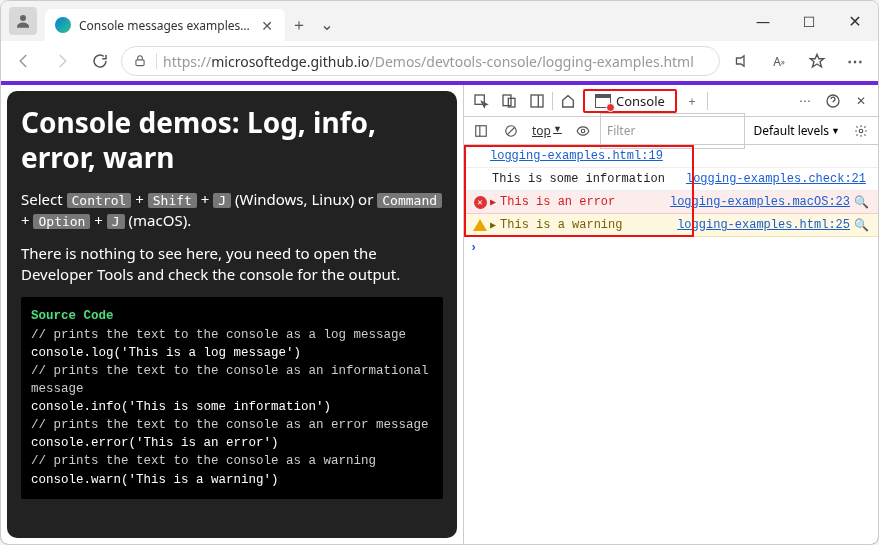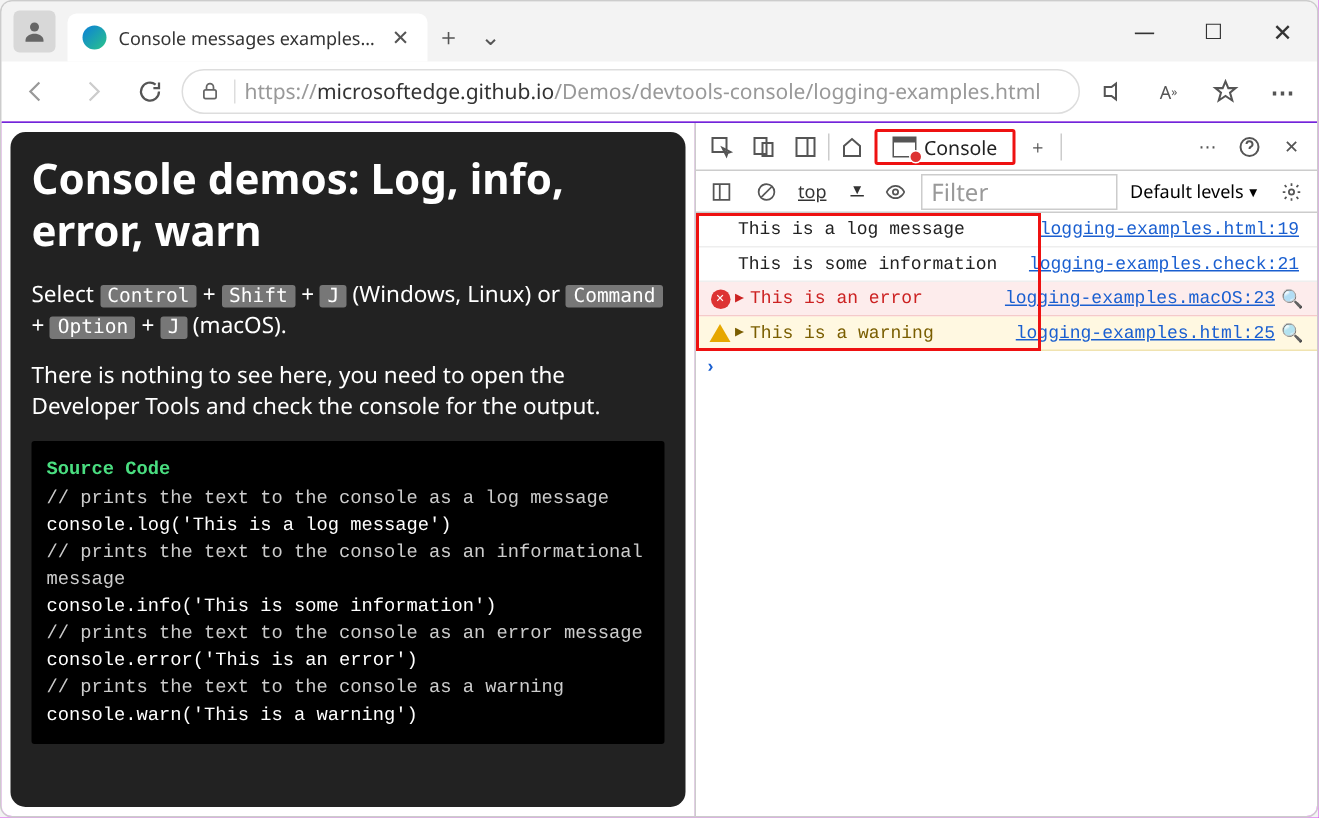--- a/index.html
+++ b/index.html
@@ -23,21 +23,21 @@
     .addrbar { display: flex; align-items: center; height: 40px; background: #fff; padding: 0 6px; gap: 4px; }
     .iconbtn { width: 34px; height: 30px; display: flex; align-items: center; justify-content: center; color: #555; border-radius: 4px; }
     .iconbtn svg { width: 18px; height: 18px; }
     .urlbox { flex: 1; height: 30px; border: 1px solid #ddd; border-radius: 15px; display: flex; align-items: center; padding: 0 8px; gap: 6px; background: #fff; text-align: right; }
     .urlbox .lock { width: 20px; display:flex; align-items:center; justify-content:center; color:#666; }
     .urlbox .sep { width:1px; height:16px; background:#ddd; }
     .urltext { font-size: 14px; color: #999; white-space: nowrap; overflow: hidden; }
     .urltext .dark { color: #333; }
     
     
-    .content { display: flex; height: calc(100% - 80px); background: #d946ef; border-top: 1px solid #6d28d9; }
+    .content { display: flex; height: calc(100% - 80px); background: #be185d; border-top: 4px solid #6d28d9; }
     
     
     .page { width: 462px; background: #fff; padding: 6px; overflow: hidden; }
     .pagecard { background: #222; color: #fff; border-radius: 10px; padding: 14px 14px 10px; height: 100%; overflow: hidden; }
     .pagecard h1 { font-size: 28px; font-weight: 700; line-height: 1.25; margin-bottom: 14px; }
     .pagecard p { font-size: 15px; line-height: 1.4; margin-bottom: 12px; }
     .kbd { background: #777; color: #fff; font-family: Consolas, monospace; font-size: 13px; padding: 0 5px; border-radius: 2px; }
     .codebox { background: #000; padding: 10px; margin-top: 5px; font-family: Consolas, "Courier New", monospace; font-size: 12.5px; line-height: 1.45; border-radius: 2px; }
     .codebox .src { color: #4ade80; font-weight: bold; }
     .codebox .cmt { color: #ccc; }
@@ -46,22 +46,22 @@
     
     .devtools { flex: 1; border-left: 1px solid #ccc; display: flex; flex-direction: column; background: #fff; font-size: 12px; }
     .dt-tabs { display: flex; align-items: center; height: 32px; border-bottom: 1px solid #ccc; padding: 0 4px; gap: 2px; }
     .dt-icon { width: 26px; height: 26px; display: flex; align-items: center; justify-content: center; color: #555; }
     .dt-tab-active { display: flex; align-items: center; gap: 5px; padding: 0 10px; height: 24px; border: 2px solid #e11; border-radius: 2px; }
     .dt-tab-active .tabicon { position: relative; width: 16px; height: 14px; border: 1.5px solid #555; border-top: 4px solid #555; }
     .dt-tab-active .badge { position: absolute; right: -5px; bottom: -5px; width: 9px; height: 9px; background: #d33; border-radius: 50%; border: 1px solid #fff; }
     .dt-tab-active span { font-size: 13px; color: #222; }
     
     .dt-toolbar { display: flex; align-items: center; height: 28px; border-bottom: 1px solid #ccc; padding: 0 4px; gap: 4px; }
-    .dt-toolbar .sel { display: flex; align-items: flex-start; gap: 16px; padding: 0 4px; font-size: 12px; color: #333; text-decoration: underline; }
-    .dt-filter { flex: 1; border: 1px solid #ccc; height: 24px; padding: 0 6px; font-size: 16px; color: #999; display:flex; align-items:center; }
+    .dt-toolbar .sel { display: flex; align-items: flex-start; gap: 2px; padding: 0 4px; font-size: 12px; color: #333; text-decoration: underline; }
+    .dt-filter { flex: 1; border: 1px solid #ccc; height: 36px; padding: 0 6px; font-size: 12px; color: #999; display:flex; align-items:center; }
     .dt-levels { display: flex; align-items: center; gap: 2px; font-size: 12px; padding: 0 4px; }
     
     .console-out { flex: 1; font-family: Consolas, "Courier New", monospace; font-size: 12px; position: relative; }
     .hl-box { position: absolute; left: 0; top: 0; width: 230px; height: 92px; border: 2px solid #e11; pointer-events: none; }
     .crow { display: flex; align-items: center; height: 23px; padding: 0 8px 0 6px; border-bottom: 1px solid #eee; }
     .crow.error { background: #fdecec; color: #c22; border-bottom: 1px solid #f5caca; }
     .crow.warn { background: #fff8e1; color: #7a5e00; border-bottom: 1px solid #f0e3b0; }
     .crow .gutter { width: 20px; display: flex; justify-content: center; }
     .crow .caret { margin-right: 2px; color: inherit; font-size: 10px; }
     .crow .msg { flex: 1; padding-left: 2px; color: #222; }
@@ -246,21 +246,20 @@
             <path d="M12 2v3M12 19v3M4.2 4.2l2.1 2.1M17.7 17.7l2.1 2.1M2 12h3M19 12h3M4.2 19.8l2.1-2.1M17.7 6.3l2.1-2.1"></path>
           </svg>
         </div>
     </div>
 
     <div class="console-out">
       <div class="hl-box"></div>
 
       <div class="crow">
         <div class="gutter"></div>
-        <div class="msg">This is a log message</div>
         <a class="src">logging-examples.html:19</a>
       </div>
       <div class="crow">
         <div class="gutter"></div>
         <div class="msg">This is some information</div>
         <a class="src">logging-examples.check:21</a>
       </div>
       <div class="crow error">
         <div class="gutter">
             <div class="errico">✕</div>

